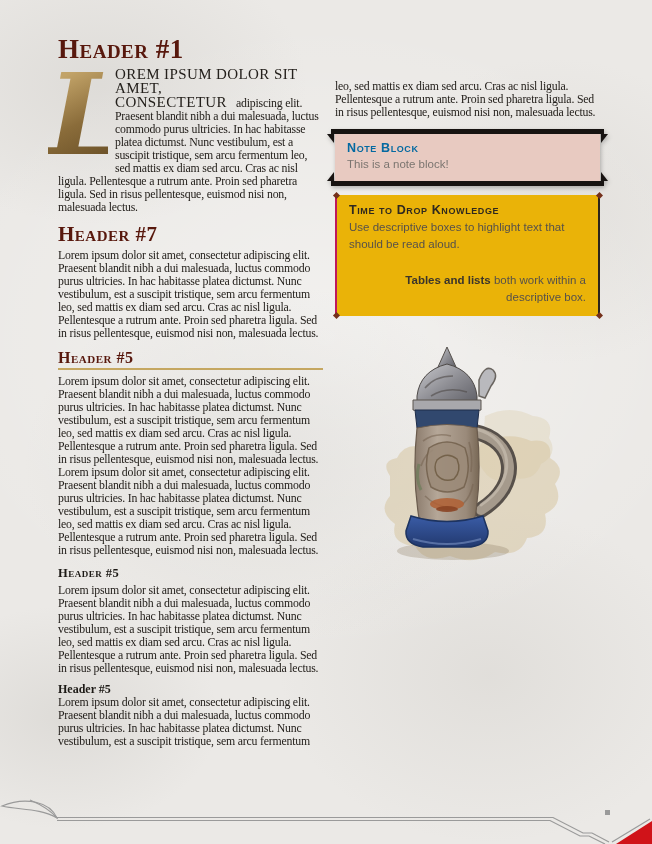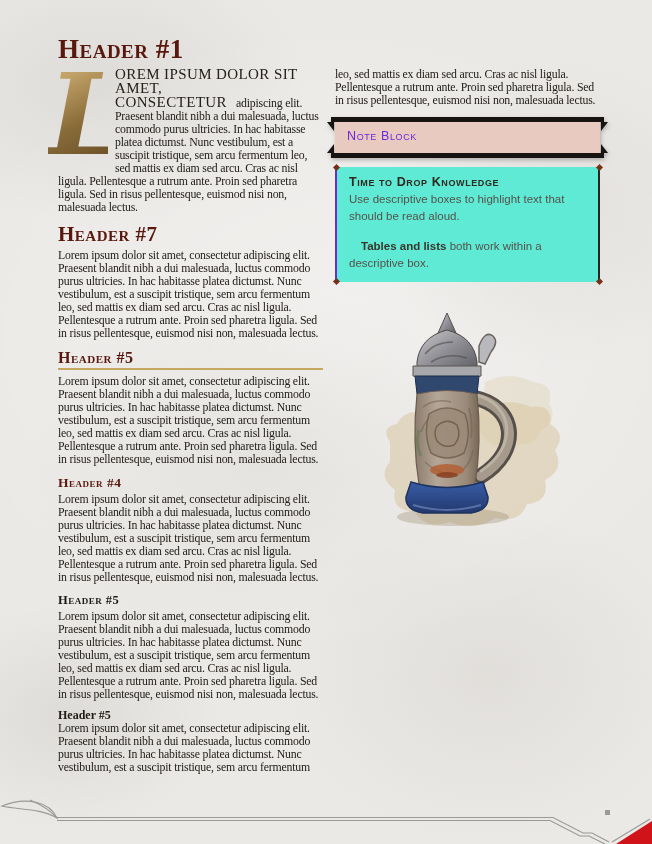--- a/index.html
+++ b/index.html
@@ -21,21 +21,21 @@
 
   h1,h2,h3,h4,h5{font-variant:small-caps;font-weight:700;color:#58180d;letter-spacing:.5px;}
   h1{font-size:27px;line-height:1;margin:0 0 5px 0;}
   h2{font-size:21px;line-height:1;margin:10px 0 4px 0;}
   h3{font-size:16px;line-height:1;margin:10px 0 5px 0;padding-bottom:2px;border-bottom:2px solid #c5a761;}
   h4{font-size:13.5px;line-height:1;margin:10px 0 3px 0;}
   h5{font-size:12.5px;line-height:1;margin:10px 0 4px 0;color:#1d1a16;}
   h6{font-size:12px;line-height:1;margin:8px 0 1px 0;color:#1d1a16;font-weight:700;}
 
   p.body{font-size:11.8px;line-height:13px;letter-spacing:-.2px;color:#24201c;margin:0;text-align:left;}
-  p.body.continuation{margin-top:32px;}
+  p.body.continuation{margin-top:44px;}
 
   .dropcap{
     float:left;width:60px;height:94px;margin:3px 7px 0 -10px;
     font-family:"DejaVu Serif",serif;font-style:italic;font-weight:700;
     font-size:112px;line-height:88px;color:#9c7c44;
   }
   @supports (-webkit-background-clip: text){
     .dropcap{
       background:linear-gradient(155deg,#c2a368 10%,#8a6c3a 55%,#6b5128 95%);
       -webkit-background-clip:text;background-clip:text;color:transparent;
@@ -45,36 +45,36 @@
 
   
   .note-block{margin-top:10px;position:relative;filter:drop-shadow(1px 2px 2px rgba(0,0,0,.25));}
   .note-bar{height:5px;background:#171311;margin:0 -4px;position:relative;z-index:2;}
   .note-bar .tri{position:absolute;width:0;height:0;}
   .note-bar.top .tri.l{left:-4px;top:5px;border-top:9px solid #171311;border-left:7px solid transparent;}
   .note-bar.top .tri.r{right:-4px;top:5px;border-top:9px solid #171311;border-right:7px solid transparent;}
   .note-bar.bottom .tri.l{left:-4px;bottom:5px;border-bottom:9px solid #171311;border-left:7px solid transparent;}
   .note-bar.bottom .tri.r{right:-4px;bottom:5px;border-bottom:9px solid #171311;border-right:7px solid transparent;}
   .note-body{background:#e8cac1;padding:7px 12px 9px 12px;}
-  .note-title{font-family:"Liberation Sans",sans-serif;font-variant:small-caps;font-weight:400;
-    font-size:12.5px;letter-spacing:.6px;color:#6d28d9;line-height:1.2;}
+  .note-title{font-family:"Liberation Sans",sans-serif;font-variant:small-caps;font-weight:700;
+    font-size:12.5px;letter-spacing:.6px;color:#0369a1;line-height:1.2;}
   .note-text{font-family:"Liberation Sans",sans-serif;font-size:11.5px;color:#7b7570;line-height:1.3;margin-top:1px;}
 
   
-  .desc-box{margin-top:9px;background:#5eead4;border-left:2px solid #6d28d9;border-right:2px solid #2a241c;
+  .desc-box{margin-top:9px;background:#eab308;border-left:2px solid #be185d;border-right:2px solid #2a241c;
     padding:8px 12px 10px 12px;position:relative;}
   .desc-box .dot{position:absolute;width:5px;height:5px;background:#74301b;transform:rotate(45deg);}
   .desc-box .dot.tl{left:-3.5px;top:-2px;}
   .desc-box .dot.tr{right:-3.5px;top:-2px;}
   .desc-box .dot.bl{left:-3.5px;bottom:-2px;}
   .desc-box .dot.br{right:-3.5px;bottom:-2px;}
   .desc-title{font-family:"Liberation Sans",sans-serif;font-variant:small-caps;font-weight:700;
     font-size:12.5px;letter-spacing:.6px;color:#2f2920;line-height:1.2;}
   .desc-text{font-family:"Liberation Sans",sans-serif;font-size:11.5px;color:#57514a;line-height:1.45;margin-top:1px;}
-  .desc-text.indent{text-indent:12px;margin-top:14px;}
+  .desc-text.indent{text-indent:12px;margin-top:20px;text-align:right;}
   .desc-text b{color:#3a342c;}
 
   .illustration{margin-top:30px;}
 
   .footer-svg{position:absolute;left:0;bottom:0;width:652px;height:46px;}
 </style>
 </head>
 <body>
 
 <div class="page">
@@ -83,40 +83,40 @@
     <div class="col">
       <h1>Header #1</h1>
       <p class="body"><span class="dropcap">L</span><span class="lead">orem ipsum dolor sit amet, consectetur</span><span>adipiscing elit. Praesent blandit nibh a dui malesuada, luctus commodo purus ultricies. In hac habitasse platea dictumst. Nunc vestibulum, est a suscipit tristique, sem arcu fermentum leo, sed mattis ex diam sed arcu. Cras ac nisl ligula. Pellentesque a rutrum ante. Proin sed pharetra ligula. Sed in risus pellentesque, euismod nisi non, malesuada lectus.</span></p>
 
       <h2>Header #7</h2>
       <p class="body">Lorem ipsum dolor sit amet, consectetur adipiscing elit. Praesent blandit nibh a dui malesuada, luctus commodo purus ultricies. In hac habitasse platea dictumst. Nunc vestibulum, est a suscipit tristique, sem arcu fermentum leo, sed mattis ex diam sed arcu. Cras ac nisl ligula. Pellentesque a rutrum ante. Proin sed pharetra ligula. Sed in risus pellentesque, euismod nisi non, malesuada lectus.</p>
 
       <h3>Header #5</h3>
       <p class="body">Lorem ipsum dolor sit amet, consectetur adipiscing elit. Praesent blandit nibh a dui malesuada, luctus commodo purus ultricies. In hac habitasse platea dictumst. Nunc vestibulum, est a suscipit tristique, sem arcu fermentum leo, sed mattis ex diam sed arcu. Cras ac nisl ligula. Pellentesque a rutrum ante. Proin sed pharetra ligula. Sed in risus pellentesque, euismod nisi non, malesuada lectus.</p>
 
-      <h4>Header #4</h4>
       <p class="body">Lorem ipsum dolor sit amet, consectetur adipiscing elit. Praesent blandit nibh a dui malesuada, luctus commodo purus ultricies. In hac habitasse platea dictumst. Nunc vestibulum, est a suscipit tristique, sem arcu fermentum leo, sed mattis ex diam sed arcu. Cras ac nisl ligula. Pellentesque a rutrum ante. Proin sed pharetra ligula. Sed in risus pellentesque, euismod nisi non, malesuada lectus.</p>
 
       <h5>Header #5</h5>
       <p class="body">Lorem ipsum dolor sit amet, consectetur adipiscing elit. Praesent blandit nibh a dui malesuada, luctus commodo purus ultricies. In hac habitasse platea dictumst. Nunc vestibulum, est a suscipit tristique, sem arcu fermentum leo, sed mattis ex diam sed arcu. Cras ac nisl ligula. Pellentesque a rutrum ante. Proin sed pharetra ligula. Sed in risus pellentesque, euismod nisi non, malesuada lectus.</p>
 
       <h6>Header #5</h6>
       <p class="body">Lorem ipsum dolor sit amet, consectetur adipiscing elit. Praesent blandit nibh a dui malesuada, luctus commodo purus ultricies. In hac habitasse platea dictumst. Nunc vestibulum, est a suscipit tristique, sem arcu fermentum</p>
     </div>
 
     <div class="col">
       <p class="body continuation">leo, sed mattis ex diam sed arcu. Cras ac nisl ligula. Pellentesque a rutrum ante. Proin sed pharetra ligula. Sed in risus pellentesque, euismod nisi non, malesuada lectus.</p>
 
       <div class="note-block">
         <div class="note-bar top">
             <i class="tri l"></i>
             <i class="tri r"></i>
           </div>
         <div class="note-body">
           <div class="note-title">Note Block</div>
+          <div class="note-text">This is a note block!</div>
         </div>
         <div class="note-bar bottom">
             <i class="tri l"></i>
             <i class="tri r"></i>
           </div>
       </div>
 
       <div class="desc-box">
         <i class="dot tl"></i>
         <i class="dot tr"></i>

